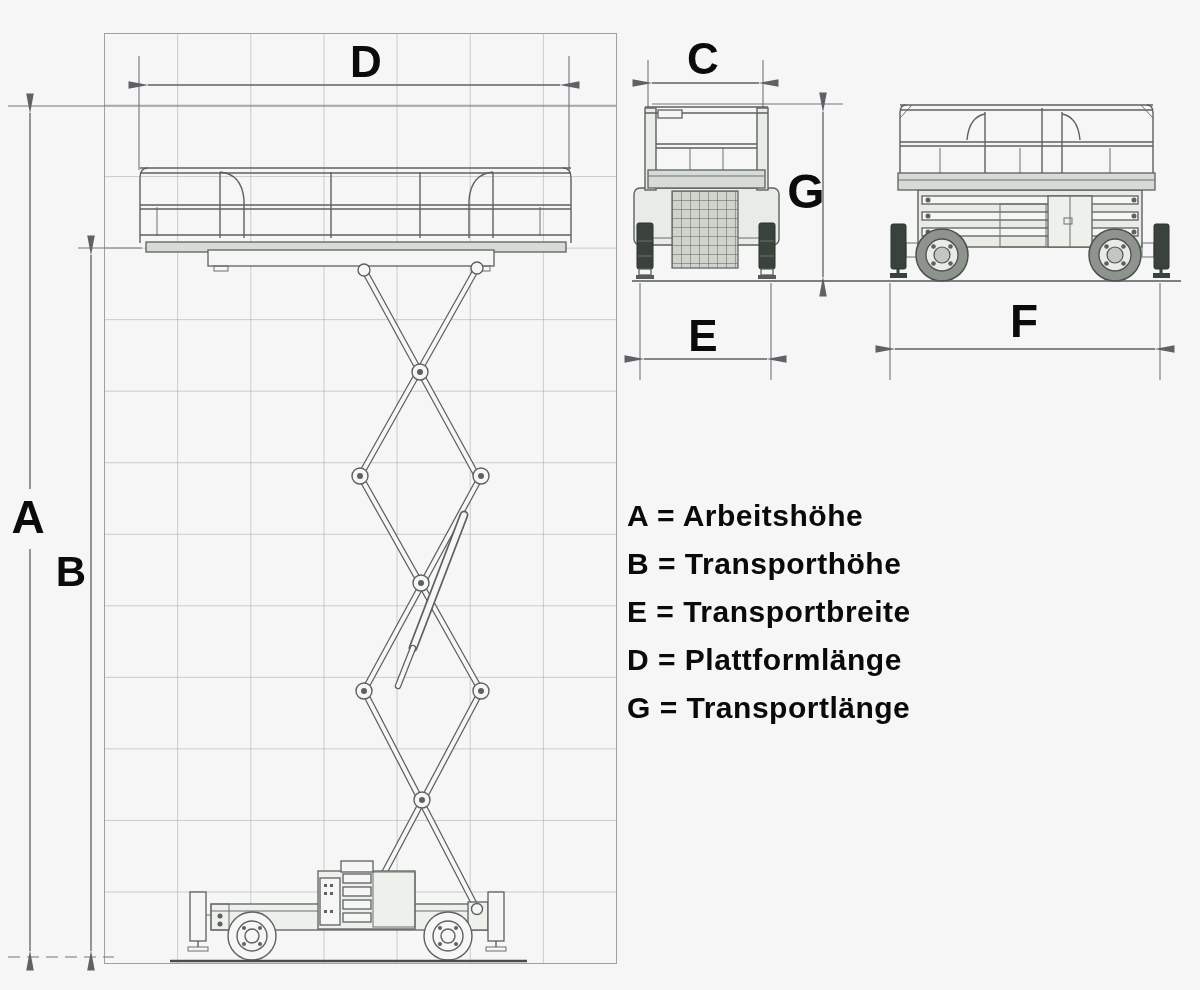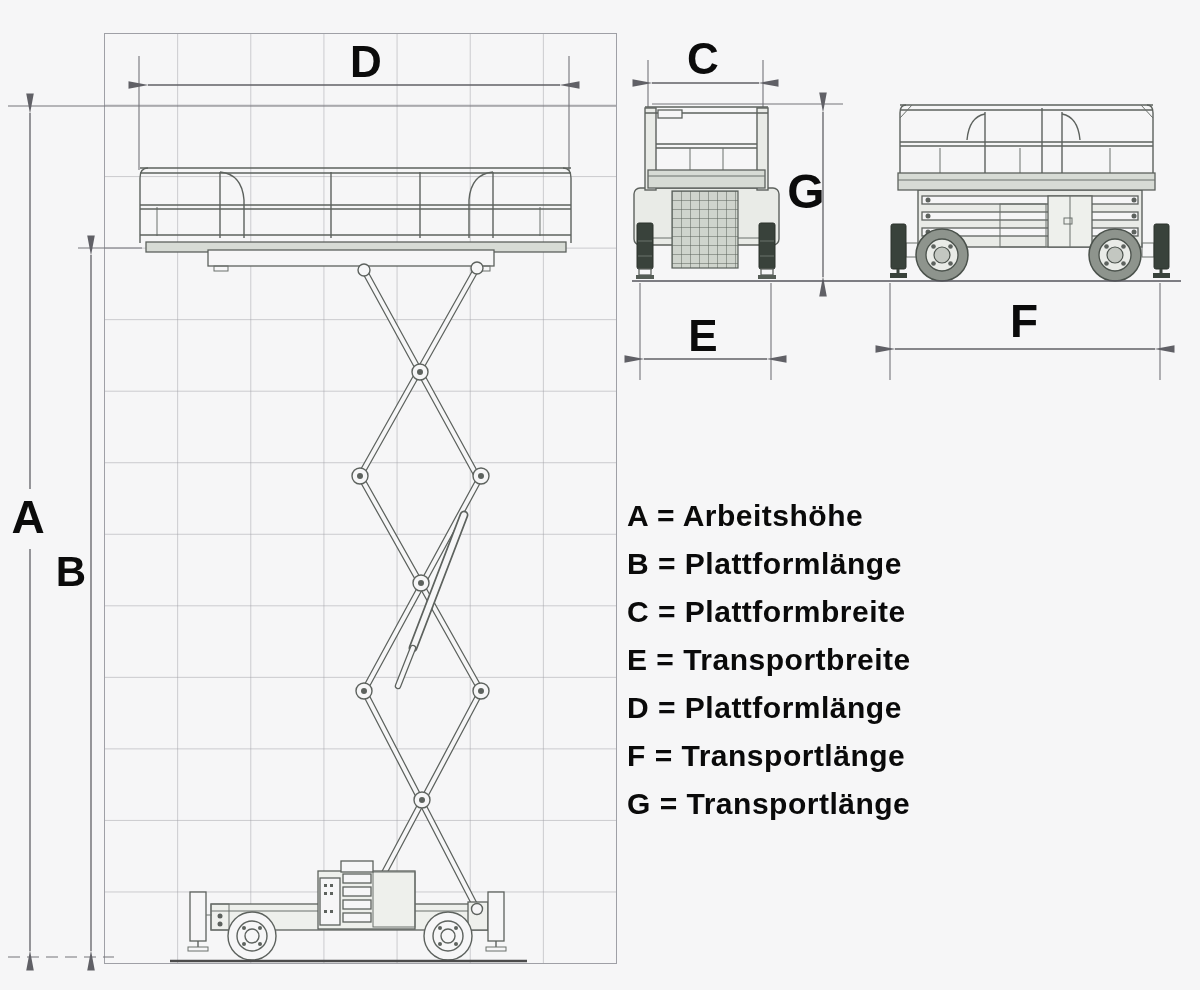--- a/index.html
+++ b/index.html
@@ -329,21 +329,19 @@
 <div class="dim-label" style="left:366px;top:62px;font-size:44px;">D</div>
 <div class="dim-label" style="left:28px;top:517px;font-size:46px;">A</div>
 <div class="dim-label" style="left:71px;top:572px;font-size:42px;">B</div>
 <div class="dim-label" style="left:703px;top:59px;font-size:44px;">C</div>
 <div class="dim-label" style="left:806px;top:192px;font-size:48px;">G</div>
 <div class="dim-label" style="left:703px;top:336px;font-size:44px;">E</div>
 <div class="dim-label" style="left:1024px;top:321px;font-size:46px;">F</div>
 
 <div class="legend">
   <div class="legend-row">A = Arbeitshöhe</div>
-  <div class="legend-row">B = Plattformlänge</div>
-  <div class="legend-row">C = Plattformbreite</div>
+  <div class="legend-row">B = Transporthöhe</div>
   <div class="legend-row">E = Transportbreite</div>
   <div class="legend-row">D = Plattformlänge</div>
-  <div class="legend-row">F = Transportlänge</div>
   <div class="legend-row">G = Transportlänge</div>
 </div>
 
 </div>
 
 </body></html>

